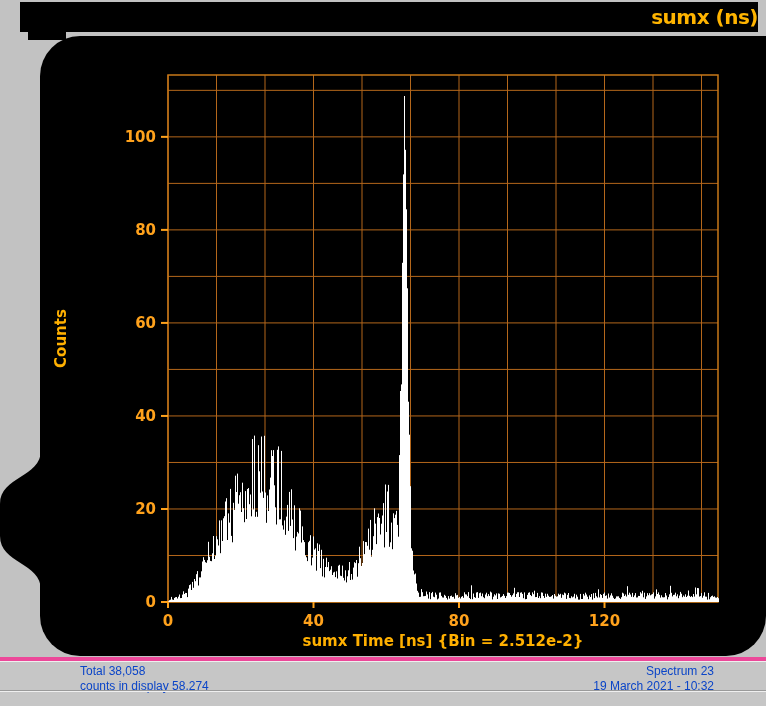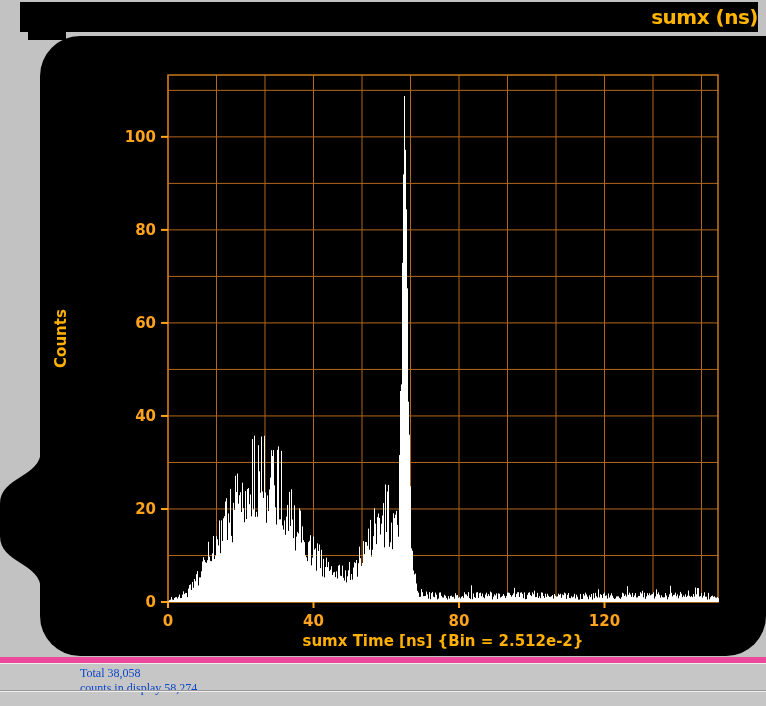--- a/index.html
+++ b/index.html
@@ -24,24 +24,23 @@
     position:absolute;left:40px;top:36px;width:726px;height:620px;
     background:#000;border-radius:40px 0 40px 40px;
   }
   .left-tab{position:absolute;left:0;top:450px;}
   #chart-svg{position:absolute;left:40px;top:36px;}
   #chart-svg text{font-family:"DejaVu Sans", sans-serif;font-weight:bold;}
   #chart-svg text.tick{font-size:15px;}
   #chart-svg text.axis-title{font-size:15px;}
   .status-bar{
     position:absolute;left:0;top:657px;width:766px;height:49px;
-    background:#c6c6c6;border-top:6px solid #ec4899;
+    background:#c6c6c6;border-top:4px solid #ec4899;
     box-shadow:inset 0 1px 0 #efefef;box-sizing:border-box;
     font-size:12px;
-    font-family:Liberation Serif, serif;
   }
   .status-left{position:absolute;left:80px;top:3px;line-height:15px;}
   .status-right{position:absolute;right:52px;top:3px;text-align:right;line-height:15px;}
   .status-divider{
     position:absolute;left:0;top:690px;width:766px;height:0;
     border-top:1px solid #9a9a9a;border-bottom:1px solid #efefef;
   }
 </style>
 </head>
 <body>
@@ -110,17 +109,21 @@
       <text x="403" y="610" fill="#ffb000" text-anchor="middle" class="axis-title">sumx Time [ns] {Bin = 2.512e-2}</text>
       <text x="26" y="302.5" fill="#ffb000" text-anchor="middle" class="axis-title" transform="rotate(-90 26 302.5)">Counts</text>
       <path d="M128.5 566L128.5 565.4M129.5 566L129.5 564.2M130.5 566L130.5 563.7M131.5 566L131.5 560.9M132.5 566L132.5 563.5M133.5 566L133.5 563.9M134.5 566L134.5 561.9M135.5 566L135.5 561.2M136.5 566L136.5 561.0M137.5 566L137.5 562.5M138.5 566L138.5 560.7M139.5 566L139.5 558.5M140.5 566L140.5 562.1M141.5 566L141.5 562.0M142.5 566L142.5 558.6M143.5 566L143.5 555.3M144.5 566L144.5 558.0M145.5 566L145.5 556.9M146.5 566L146.5 557.0M147.5 566L147.5 561.1M148.5 566L148.5 552.6M149.5 566L149.5 549.1M150.5 566L150.5 548.4M151.5 566L151.5 554.0M152.5 566L152.5 545.9M153.5 566L153.5 551.8M154.5 566L154.5 543.0M155.5 566L155.5 545.2M156.5 566L156.5 538.2M157.5 566L157.5 535.1M158.5 566L158.5 549.5M159.5 566L159.5 541.4M160.5 566L160.5 541.4M161.5 566L161.5 535.3M162.5 566L162.5 525.5M163.5 566L163.5 521.2M164.5 566L164.5 523.9M165.5 566L165.5 526.2M166.5 566L166.5 526.8M167.5 566L167.5 524.2M168.5 566L168.5 505.8M169.5 566L169.5 520.7M170.5 566L170.5 524.9M171.5 566L171.5 525.2M172.5 566L172.5 517.3M173.5 566L173.5 500.0M174.5 566L174.5 523.0M175.5 566L175.5 519.6M176.5 566L176.5 500.2M177.5 566L177.5 503.3M178.5 566L178.5 509.5M179.5 566L179.5 484.4M180.5 566L180.5 517.2M181.5 566L181.5 484.3M182.5 566L182.5 505.0M183.5 566L183.5 482.3M184.5 566L184.5 480.2M185.5 566L185.5 465.5M186.5 566L186.5 462.2M187.5 566L187.5 504.0M188.5 566L188.5 477.4M189.5 566L189.5 486.6M190.5 566L190.5 452.9M191.5 566L191.5 499.9M192.5 566L192.5 506.3M193.5 566L193.5 466.8M194.5 566L194.5 473.9M195.5 566L195.5 439.7M196.5 566L196.5 456.0M197.5 566L197.5 437.6M198.5 566L198.5 467.7M199.5 566L199.5 459.2M200.5 566L200.5 456.2M201.5 566L201.5 476.0M202.5 566L202.5 446.7M203.5 566L203.5 472.2M204.5 566L204.5 486.2M205.5 566L205.5 455.1M206.5 566L206.5 483.0M207.5 566L207.5 453.0M208.5 566L208.5 452.0M209.5 566L209.5 468.2M210.5 566L210.5 458.5M211.5 566L211.5 480.3M212.5 566L212.5 403.0M213.5 566L213.5 473.4M214.5 566L214.5 399.6M215.5 566L215.5 480.8M216.5 566L216.5 475.8M217.5 566L217.5 480.8M218.5 566L218.5 409.2M219.5 566L219.5 435.3M220.5 566L220.5 456.7M221.5 566L221.5 400.5M222.5 566L222.5 455.5M223.5 566L223.5 461.9M224.5 566L224.5 399.8M225.5 566L225.5 456.5M226.5 566L226.5 486.8M227.5 566L227.5 459.4M228.5 566L228.5 475.0M229.5 566L229.5 453.5M230.5 566L230.5 441.6M231.5 566L231.5 414.2M232.5 566L232.5 420.0M233.5 566L233.5 414.1M234.5 566L234.5 449.3M235.5 566L235.5 471.3M236.5 566L236.5 488.5M237.5 566L237.5 413.8M238.5 566L238.5 410.4M239.5 566L239.5 483.4M240.5 566L240.5 483.3M241.5 566L241.5 414.9M242.5 566L242.5 489.4M243.5 566L243.5 493.6M244.5 566L244.5 484.4M245.5 566L245.5 498.8M246.5 566L246.5 480.6M247.5 566L247.5 468.9M248.5 566L248.5 494.9M249.5 566L249.5 455.9M250.5 566L250.5 489.9M251.5 566L251.5 453.3M252.5 566L252.5 483.5M253.5 566L253.5 502.1M254.5 566L254.5 469.3M255.5 566L255.5 514.5M256.5 566L256.5 500.6M257.5 566L257.5 495.9M258.5 566L258.5 497.4M259.5 566L259.5 472.3M260.5 566L260.5 474.6M261.5 566L261.5 506.5M262.5 566L262.5 490.4M263.5 566L263.5 504.1M264.5 566L264.5 506.1M265.5 566L265.5 519.3M266.5 566L266.5 521.3M267.5 566L267.5 525.1M268.5 566L268.5 506.2M269.5 566L269.5 504.8M270.5 566L270.5 499.2M271.5 566L271.5 529.4M272.5 566L272.5 521.6M273.5 566L273.5 500.4M274.5 566L274.5 513.6M275.5 566L275.5 512.3M276.5 566L276.5 534.7M277.5 566L277.5 507.3M278.5 566L278.5 515.0M279.5 566L279.5 508.5M280.5 566L280.5 532.1M281.5 566L281.5 513.8M282.5 566L282.5 540.4M283.5 566L283.5 522.8M284.5 566L284.5 541.4M285.5 566L285.5 531.0M286.5 566L286.5 521.7M287.5 566L287.5 531.1M288.5 566L288.5 526.0M289.5 566L289.5 535.1M290.5 566L290.5 533.7M291.5 566L291.5 530.2M292.5 566L292.5 539.0M293.5 566L293.5 536.5M294.5 566L294.5 535.8M295.5 566L295.5 541.1M296.5 566L296.5 535.3M297.5 566L297.5 542.5M298.5 566L298.5 529.7M299.5 566L299.5 528.8M300.5 566L300.5 539.7M301.5 566L301.5 540.1M302.5 566L302.5 529.6M303.5 566L303.5 541.8M304.5 566L304.5 544.5M305.5 566L305.5 534.3M306.5 566L306.5 546.4M307.5 566L307.5 540.3M308.5 566L308.5 534.3M309.5 566L309.5 526.0M310.5 566L310.5 544.0M311.5 566L311.5 538.0M312.5 566L312.5 543.6M313.5 566L313.5 531.6M314.5 566L314.5 526.2M315.5 566L315.5 527.1M316.5 566L316.5 524.0M317.5 566L317.5 540.7M318.5 566L318.5 527.2M319.5 566L319.5 510.7M320.5 566L320.5 522.2M321.5 566L321.5 530.0M322.5 566L322.5 527.0M323.5 566L323.5 505.1M324.5 566L324.5 518.1M325.5 566L325.5 506.0M326.5 566L326.5 506.1M327.5 566L327.5 509.8M328.5 566L328.5 492.6M329.5 566L329.5 513.7M330.5 566L330.5 483.9M331.5 566L331.5 520.5M332.5 566L332.5 513.8M333.5 566L333.5 500.2M334.5 566L334.5 472.3M335.5 566L335.5 487.6M336.5 566L336.5 508.1M337.5 566L337.5 481.1M338.5 566L338.5 477.5M339.5 566L339.5 482.0M340.5 566L340.5 498.5M341.5 566L341.5 487.7M342.5 566L342.5 479.5M343.5 566L343.5 467.1M344.5 566L344.5 511.4M345.5 566L345.5 448.5M346.5 566L346.5 496.0M347.5 566L347.5 455.5M348.5 566L348.5 448.9M349.5 566L349.5 510.8M350.5 566L350.5 506.3M351.5 566L351.5 486.6M352.5 566L352.5 513.2M353.5 566L353.5 477.3M354.5 566L354.5 482.1M355.5 566L355.5 478.7M356.5 566L356.5 474.9M357.5 566L357.5 488.9M358.5 566L358.5 500.7M359.5 566L359.5 419.1M360.5 566L360.5 355.0M361.5 566L361.5 348.4M362.5 566L362.5 226.8M363.5 566L363.5 138.4M364.5 566L364.5 60.0M365.5 566L365.5 113.8M366.5 566L366.5 173.3M367.5 566L367.5 252.3M368.5 566L368.5 365.7M369.5 566L369.5 398.7M370.5 566L370.5 450.2M371.5 566L371.5 512.3M372.5 566L372.5 514.7M373.5 566L373.5 534.5M374.5 566L374.5 538.4M375.5 566L375.5 537.5M376.5 566L376.5 547.5M377.5 566L377.5 554.8M378.5 566L378.5 556.6M379.5 566L379.5 560.9M380.5 566L380.5 560.8M381.5 566L381.5 553.1M382.5 566L382.5 556.2M383.5 566L383.5 560.2M384.5 566L384.5 560.1M385.5 566L385.5 559.9M386.5 566L386.5 555.5M387.5 566L387.5 558.4M388.5 566L388.5 562.6M389.5 566L389.5 556.1M390.5 566L390.5 563.2M391.5 566L391.5 557.1M392.5 566L392.5 555.9M393.5 566L393.5 560.7M394.5 566L394.5 561.2M395.5 566L395.5 556.6M396.5 566L396.5 558.7M397.5 566L397.5 563.4M398.5 566L398.5 562.5M399.5 566L399.5 556.6M400.5 566L400.5 556.4M401.5 566L401.5 559.9M402.5 566L402.5 561.4M403.5 566L403.5 561.6M404.5 566L404.5 558.8M405.5 566L405.5 559.8M406.5 566L406.5 561.9M407.5 566L407.5 563.5M408.5 566L408.5 560.1M409.5 566L409.5 562.6M410.5 566L410.5 560.1M411.5 566L411.5 559.6M412.5 566L412.5 561.0M413.5 566L413.5 560.7M414.5 566L414.5 562.7M415.5 566L415.5 557.2M416.5 566L416.5 559.3M417.5 566L417.5 558.9M418.5 566L418.5 561.8M419.5 566L419.5 560.9M420.5 566L420.5 562.5M421.5 566L421.5 560.8M422.5 566L422.5 560.1M423.5 566L423.5 561.8M424.5 566L424.5 556.3M425.5 566L425.5 558.3M426.5 566L426.5 558.5M427.5 566L427.5 560.2M428.5 566L428.5 556.1M429.5 566L429.5 562.0M430.5 566L430.5 563.1M431.5 566L431.5 549.3M432.5 566L432.5 563.2M433.5 566L433.5 557.5M434.5 566L434.5 561.1M435.5 566L435.5 561.9M436.5 566L436.5 556.5M437.5 566L437.5 556.1M438.5 566L438.5 561.9M439.5 566L439.5 557.2M440.5 566L440.5 556.6M441.5 566L441.5 560.2M442.5 566L442.5 557.5M443.5 566L443.5 561.2M444.5 566L444.5 562.2M445.5 566L445.5 558.5M446.5 566L446.5 556.7M447.5 566L447.5 560.2M448.5 566L448.5 558.1M449.5 566L449.5 559.9M450.5 566L450.5 555.6M451.5 566L451.5 556.5M452.5 566L452.5 563.4M453.5 566L453.5 560.7M454.5 566L454.5 558.3M455.5 566L455.5 559.4M456.5 566L456.5 557.4M457.5 566L457.5 563.0M458.5 566L458.5 557.4M459.5 566L459.5 557.8M460.5 566L460.5 561.4M461.5 566L461.5 560.8M462.5 566L462.5 559.9M463.5 566L463.5 558.1M464.5 566L464.5 559.8M465.5 566L465.5 562.0M466.5 566L466.5 560.1M467.5 566L467.5 556.6M468.5 566L468.5 556.6M469.5 566L469.5 557.0M470.5 566L470.5 559.0M471.5 566L471.5 560.7M472.5 566L472.5 559.2M473.5 566L473.5 557.4M474.5 566L474.5 551.8M475.5 566L475.5 561.0M476.5 566L476.5 557.9M477.5 566L477.5 556.3M478.5 566L478.5 556.2M479.5 566L479.5 561.0M480.5 566L480.5 556.7M481.5 566L481.5 556.3M482.5 566L482.5 557.9M483.5 566L483.5 562.2M484.5 566L484.5 556.4M485.5 566L485.5 563.2M486.5 566L486.5 563.0M487.5 566L487.5 558.9M488.5 566L488.5 556.8M489.5 566L489.5 556.3M490.5 566L490.5 559.0M491.5 566L491.5 560.1M492.5 566L492.5 556.4M493.5 566L493.5 558.2M494.5 566L494.5 554.7M495.5 566L495.5 561.1M496.5 566L496.5 561.0M497.5 566L497.5 556.9M498.5 566L498.5 562.0M499.5 566L499.5 560.2M500.5 566L500.5 562.2M501.5 566L501.5 556.4M502.5 566L502.5 556.7M503.5 566L503.5 560.0M504.5 566L504.5 561.9M505.5 566L505.5 557.7M506.5 566L506.5 560.8M507.5 566L507.5 557.8M508.5 566L508.5 559.7M509.5 566L509.5 560.9M510.5 566L510.5 560.8M511.5 566L511.5 560.2M512.5 566L512.5 559.0M513.5 566L513.5 562.6M514.5 566L514.5 558.0M515.5 566L515.5 559.7M516.5 566L516.5 560.7M517.5 566L517.5 560.3M518.5 566L518.5 557.7M519.5 566L519.5 558.8M520.5 566L520.5 557.8M521.5 566L521.5 561.8M522.5 566L522.5 558.5M523.5 566L523.5 559.1M524.5 566L524.5 556.6M525.5 566L525.5 557.4M526.5 566L526.5 562.9M527.5 566L527.5 558.9M528.5 566L528.5 557.0M529.5 566L529.5 561.9M530.5 566L530.5 562.2M531.5 566L531.5 560.2M532.5 566L532.5 561.4M533.5 566L533.5 560.6M534.5 566L534.5 557.8M535.5 566L535.5 562.4M536.5 566L536.5 558.7M537.5 566L537.5 560.7M538.5 566L538.5 563.6M539.5 566L539.5 563.6M540.5 566L540.5 557.9M541.5 566L541.5 563.0M542.5 566L542.5 563.0M543.5 566L543.5 557.9M544.5 566L544.5 559.6M545.5 566L545.5 556.7M546.5 566L546.5 558.5M547.5 566L547.5 560.7M548.5 566L548.5 563.2M549.5 566L549.5 559.4M550.5 566L550.5 561.0M551.5 566L551.5 558.0M552.5 566L552.5 563.6M553.5 566L553.5 557.2M554.5 566L554.5 562.1M555.5 566L555.5 556.9M556.5 566L556.5 560.3M557.5 566L557.5 561.6M558.5 566L558.5 553.3M559.5 566L559.5 561.4M560.5 566L560.5 558.1M561.5 566L561.5 559.0M562.5 566L562.5 561.9M563.5 566L563.5 557.8M564.5 566L564.5 556.5M565.5 566L565.5 559.9M566.5 566L566.5 559.3M567.5 566L567.5 562.6M568.5 566L568.5 557.5M569.5 566L569.5 561.5M570.5 566L570.5 559.4M571.5 566L571.5 557.3M572.5 566L572.5 559.7M573.5 566L573.5 561.8M574.5 566L574.5 563.0M575.5 566L575.5 562.4M576.5 566L576.5 560.4M577.5 566L577.5 560.4M578.5 566L578.5 560.3M579.5 566L579.5 561.9M580.5 566L580.5 562.9M581.5 566L581.5 561.2M582.5 566L582.5 556.7M583.5 566L583.5 557.5M584.5 566L584.5 560.0M585.5 566L585.5 558.5M586.5 566L586.5 560.5M587.5 566L587.5 550.2M588.5 566L588.5 558.8M589.5 566L589.5 556.7M590.5 566L590.5 558.5M591.5 566L591.5 560.8M592.5 566L592.5 556.9M593.5 566L593.5 561.1M594.5 566L594.5 559.4M595.5 566L595.5 557.1M596.5 566L596.5 561.5M597.5 566L597.5 561.4M598.5 566L598.5 559.9M599.5 566L599.5 560.0M600.5 566L600.5 556.2M601.5 566L601.5 557.5M602.5 566L602.5 554.8M603.5 566L603.5 561.3M604.5 566L604.5 556.7M605.5 566L605.5 562.9M606.5 566L606.5 560.4M607.5 566L607.5 557.2M608.5 566L608.5 559.2M609.5 566L609.5 557.2M610.5 566L610.5 559.3M611.5 566L611.5 558.5M612.5 566L612.5 558.0M613.5 566L613.5 556.4M614.5 566L614.5 562.6M615.5 566L615.5 560.4M616.5 566L616.5 553.4M617.5 566L617.5 558.0M618.5 566L618.5 556.4M619.5 566L619.5 558.8M620.5 566L620.5 561.6M621.5 566L621.5 559.3M622.5 566L622.5 561.2M623.5 566L623.5 561.4M624.5 566L624.5 561.2M625.5 566L625.5 557.0M626.5 566L626.5 559.5M627.5 566L627.5 563.4M628.5 566L628.5 561.1M629.5 566L629.5 558.3M630.5 566L630.5 549.8M631.5 566L631.5 556.8M632.5 566L632.5 560.4M633.5 566L633.5 558.9M634.5 566L634.5 558.7M635.5 566L635.5 556.7M636.5 566L636.5 560.3M637.5 566L637.5 558.3M638.5 566L638.5 562.2M639.5 566L639.5 559.6M640.5 566L640.5 555.9M641.5 566L641.5 557.7M642.5 566L642.5 561.2M643.5 566L643.5 559.5M644.5 566L644.5 560.7M645.5 566L645.5 558.3M646.5 566L646.5 561.0M647.5 566L647.5 559.7M648.5 566L648.5 554.5M649.5 566L649.5 559.8M650.5 566L650.5 560.9M651.5 566L651.5 560.1M652.5 566L652.5 561.1M653.5 566L653.5 558.0M654.5 566L654.5 560.6M655.5 566L655.5 551.5M656.5 566L656.5 558.3M657.5 566L657.5 552.0M658.5 566L658.5 552.2M659.5 566L659.5 560.6M660.5 566L660.5 560.1M661.5 566L661.5 557.1M662.5 566L662.5 561.7M663.5 566L663.5 559.7M664.5 566L664.5 556.3M665.5 566L665.5 560.6M666.5 566L666.5 560.7M667.5 566L667.5 563.6M668.5 566L668.5 556.9M669.5 566L669.5 563.3M670.5 566L670.5 561.2M671.5 566L671.5 560.1M672.5 566L672.5 559.6M673.5 566L673.5 560.9M674.5 566L674.5 560.3M675.5 566L675.5 561.5M676.5 566L676.5 561.7M677.5 566L677.5 561.0M678.5 566L678.5 562.2" stroke="#ffffff" stroke-width="1" fill="none"></path>
     </svg>
 
   <div class="status-bar" style="color: rgb(11, 69, 200);">
     <div class="status-left">
       <div>Total 38,058</div>
       <div>counts in display 58,274</div>
     </div>
+    <div class="status-right">
+      <div>Spectrum 23</div>
+      <div>19 March 2021 - 10:32</div>
+    </div>
   </div>
 
   <div class="status-divider"></div>
 
 </div>
 
 </body></html>

